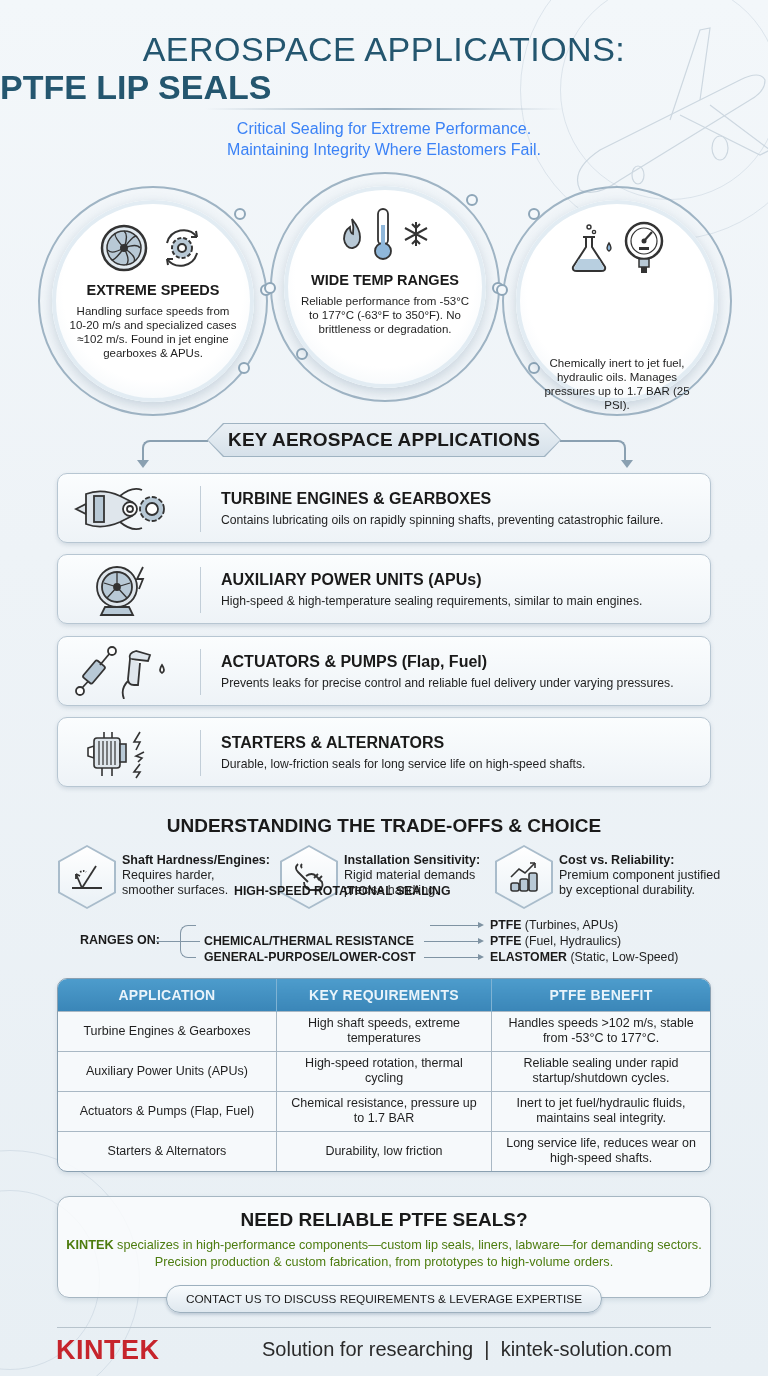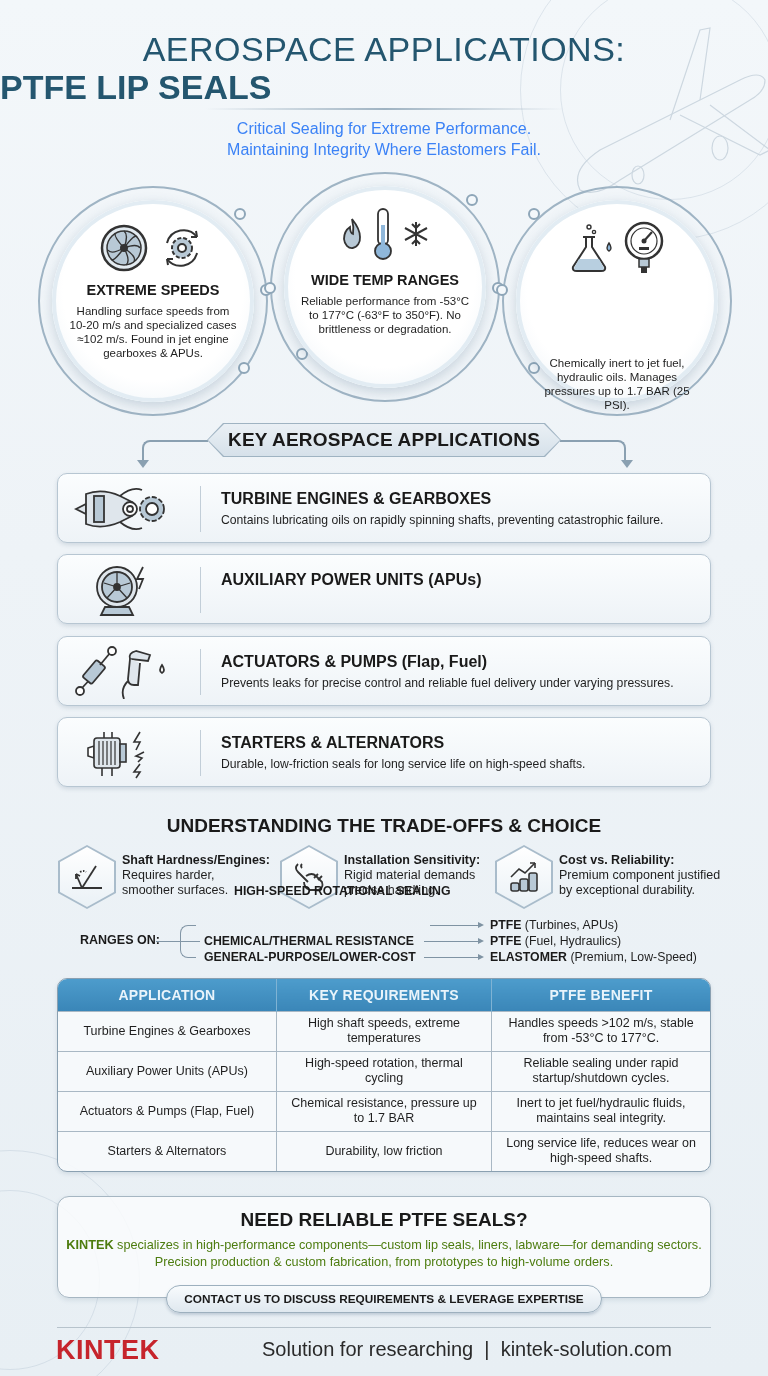--- a/index.html
+++ b/index.html
@@ -77,21 +77,21 @@
   .table th:last-child, .table td:last-child { border-right: none; }
   .table td { height: 40px; font-size: 12.5px; line-height: 15px; text-align: center; color: #1f1f1f; border-right: 1px solid #a9b8c4; border-top: 1px solid #a9b8c4; padding: 2px 8px; }
 
   
   .cta-box { position: absolute; top: 1196px; left: 57px; width: 654px; height: 102px; border: 1.5px solid #a6b6c2; border-radius: 12px; background: rgba(250,252,253,0.85); box-shadow: 0 2px 5px rgba(70,100,130,0.15); }
   .cta-title { position: absolute; top: 1209px; width: 768px; text-align: center; font-size: 19px; font-weight: bold; color: #1a1a1a; }
   .cta-text { position: absolute; top: 1237px; left: 62px; width: 644px; text-align: center; font-size: 12.7px; line-height: 17px; color: #4d7c0f; }
   .cta-text b { font-weight: bold; }
   .cta-button { position: absolute; top: 1285px; left: 166px; width: 436px; height: 28px; border-radius: 14px; border: 1.5px solid #9db0be;
     background: linear-gradient(180deg, #f8fbfd, #dfe8ef); box-shadow: 0 2px 3px rgba(70,100,130,0.25);
-    font-size: 11.8px; font-weight: bold; color: #1a1a1a; display: flex; align-items: center; justify-content: center; cursor: pointer; }
+    font-size: 11.8px; font-weight: normal; color: #1a1a1a; display: flex; align-items: center; justify-content: center; cursor: pointer; }
 
   
   .footer-rule { position: absolute; top: 1327px; left: 57px; width: 654px; height: 1px; background: #b7c3cc; }
   .logo { position: absolute; top: 1335px; left: 56px; font-size: 27px; font-weight: bold; color: #c6242c; letter-spacing: 0.5px; }
   .footer-text { position: absolute; top: 1338px; left: 262px; font-size: 20px; color: #2a2a2a; }
 </style>
 </head>
 <body>
 
 <div class="bg-deco">
@@ -251,20 +251,21 @@
         <g fill="none" stroke-width="1.3">
             <path d="M30 24 L30 10 M30 24 L43 20 M30 24 L40 35 M30 24 L20 35 M30 24 L17 20"></path>
           </g>
         <circle cx="30" cy="24" r="3" fill="#333"></circle>
       </g>
       <path d="M56 4 L50 16 L56 16 L52 26" fill="none" stroke="#333" stroke-width="1.8"></path>
     </svg>
   </div>
   <div class="divider"></div>
   <div class="app-title">AUXILIARY POWER UNITS (APUs)</div>
+  <div class="app-desc">High-speed &amp; high-temperature sealing requirements, similar to main engines.</div>
 </div>
 
 <div class="app-card" style="top:636px;">
   <div class="app-icon">
     <svg width="100" height="54" viewBox="0 0 100 54">
       <g stroke="#333" stroke-width="1.8">
         <circle cx="8" cy="46" r="4" fill="#fff"></circle>
         <path d="M10 43 L22 30" fill="none"></path>
         <rect x="16" y="16" width="12" height="22" rx="2" fill="#b8c9d6" transform="rotate(40 22 27)"></rect>
         <path d="M28 20 L38 8" fill="none"></path>
@@ -382,21 +383,21 @@
 <div class="focus-arrow" style="left:424px; top:941px; width:58px;"></div>
 <div class="focus-result" style="top:933px;">
   <b>PTFE</b> <span>(Fuel, Hydraulics)</span>
 </div>
 
 <div class="focus-row" style="top:949px;">
   <span class="crit">GENERAL-PURPOSE/LOWER-COST</span>
 </div>
 <div class="focus-arrow" style="left:424px; top:957px; width:58px;"></div>
 <div class="focus-result" style="top:949px;">
-  <b>ELASTOMER</b> <span>(Premium, Low-Speed)</span>
+  <b>ELASTOMER</b> <span>(Static, Low-Speed)</span>
 </div>
 
 <div class="table">
   <table>
     <colgroup>
         <col style="width:33.5%">
         <col style="width:33%">
         <col style="width:33.5%">
       </colgroup>
     <thead>

